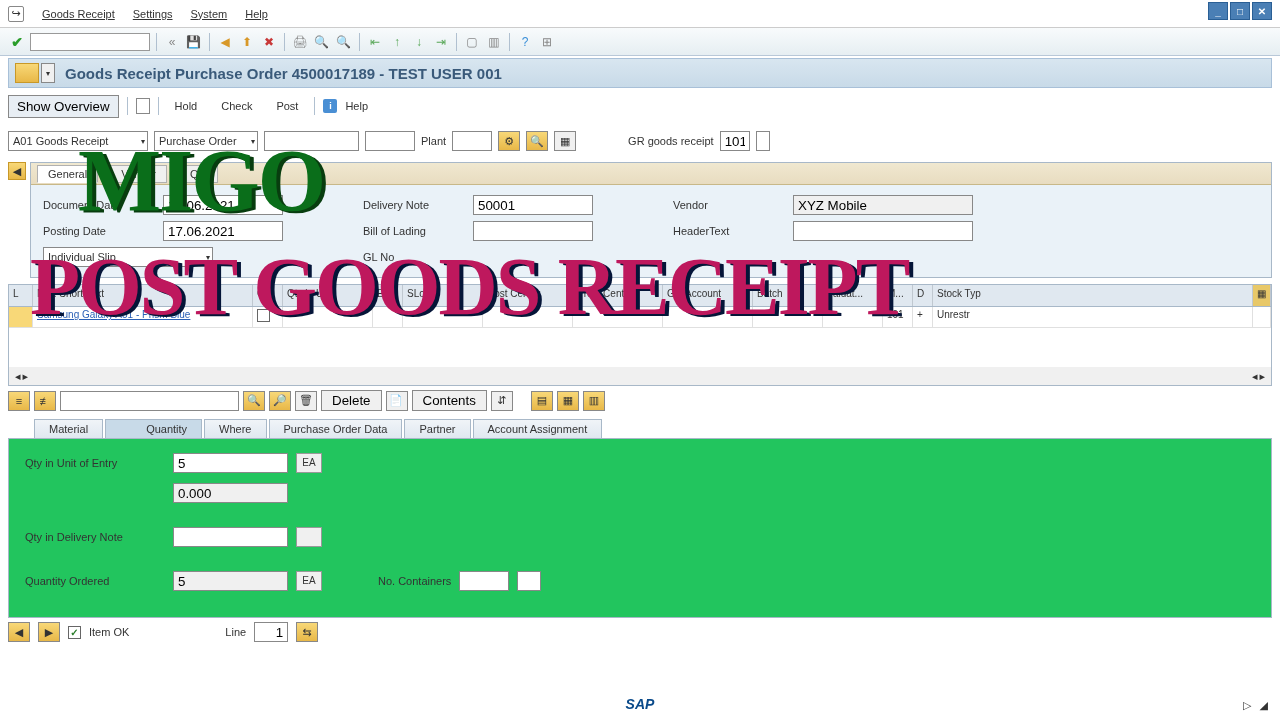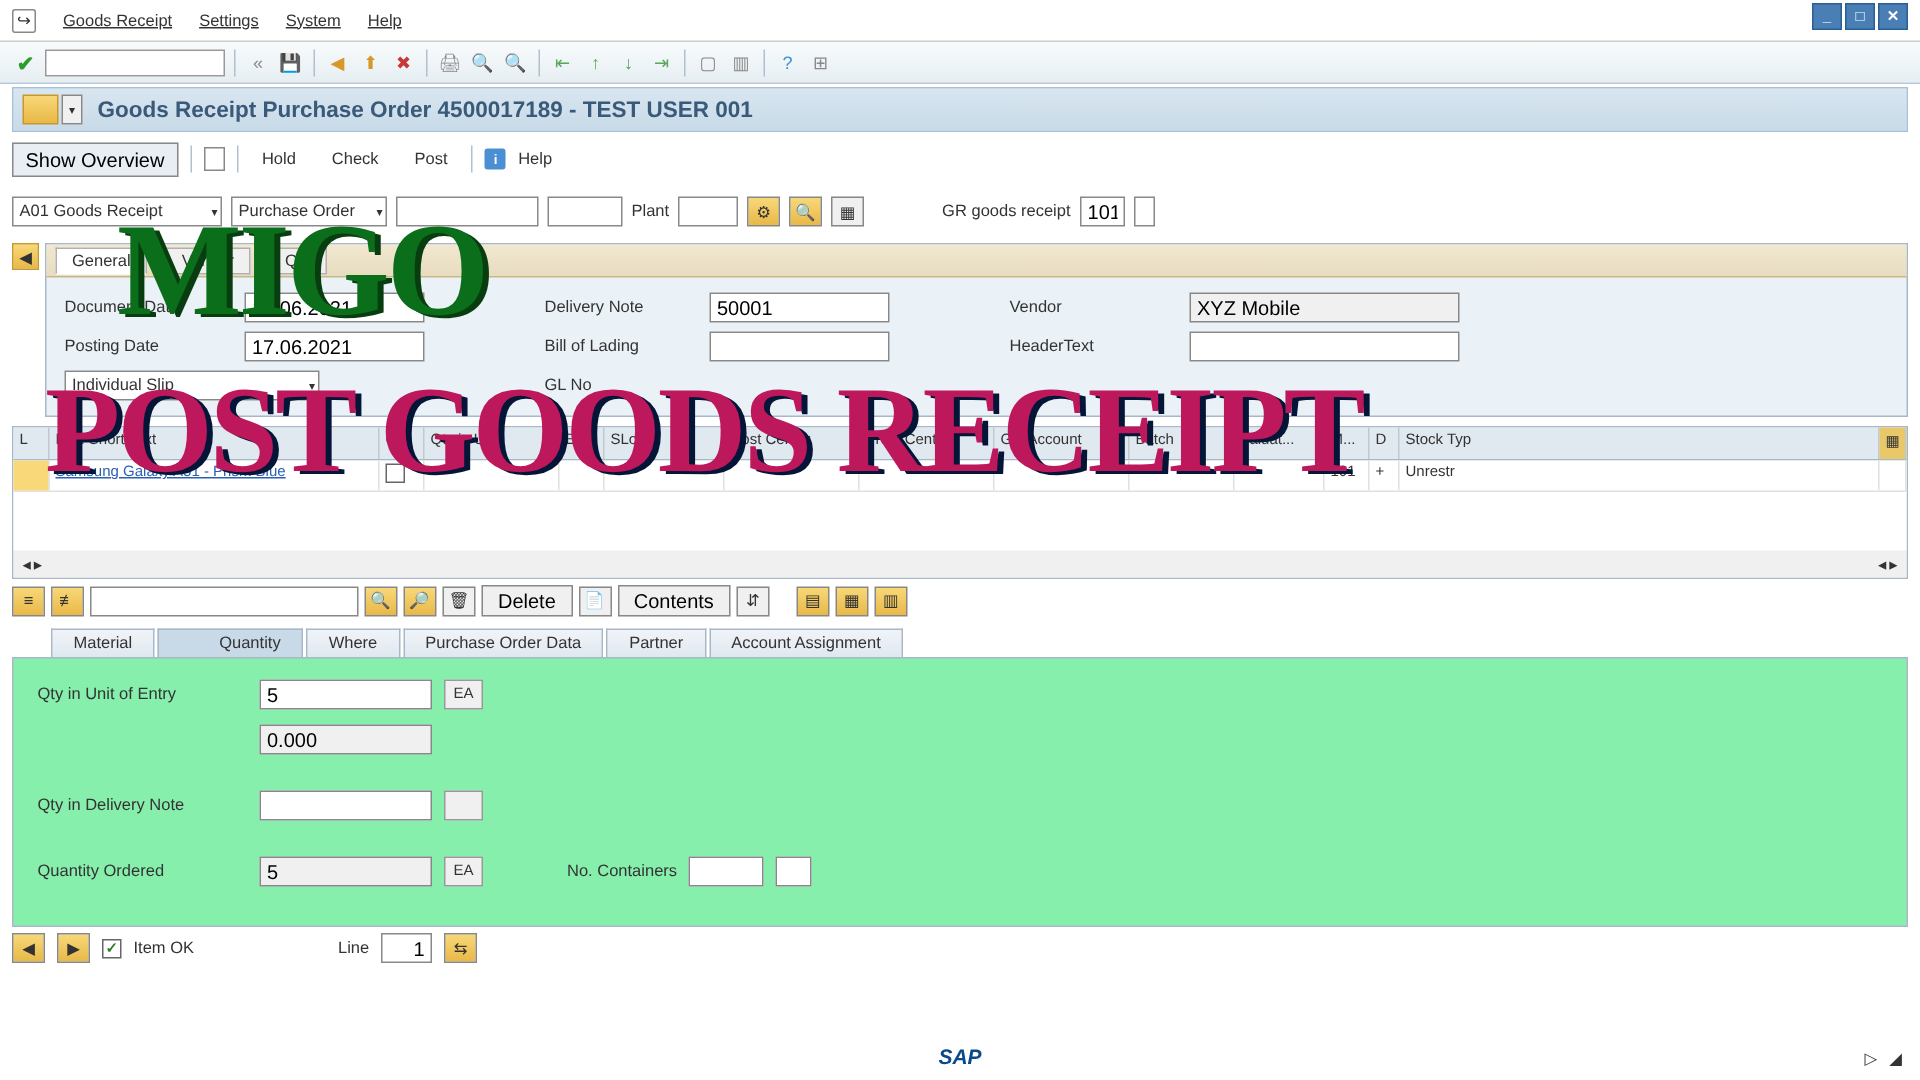--- a/index.html
+++ b/index.html
@@ -46,21 +46,21 @@
 .table-empty { height: 40px; background: #fff; border-top: 1px solid #e0e0e0; }
 .scroll-strip { height: 18px; background: #f0f0f0; display: flex; align-items: center; padding: 0 6px; justify-content: space-between; }
 .scroll-arrows { display: flex; gap: 2px; }
 .table-actions { margin: 4px 8px; display: flex; align-items: center; gap: 4px; }
 .table-actions .wide-input { flex: 0 0 140px; height: 20px; border: 1px solid #888; }
 .delete-btn, .contents-btn { padding: 2px 10px; border: 1px solid #888; background: #f0f0f0; cursor: pointer; }
 .detail-panel { margin: 8px 8px 0 8px; position: relative; }
 .detail-tabs { display: flex; gap: 2px; padding-left: 26px; }
 .detail-tab { padding: 3px 14px; background: linear-gradient(#f0f4f8,#e0e8f0); border: 1px solid #a8b8c8; border-bottom: none; cursor: pointer; font-size: 11px; }
 .detail-tab.active { background: #c8dae8; padding-left: 40px; }
-.detail-body { border: 1px solid #a8b8c8; background: #86efac; padding: 14px 16px; min-height: 180px; }
+.detail-body { border: 1px solid #a8b8c8; background: #22c55e; padding: 14px 16px; min-height: 180px; }
 .field-row { display: flex; align-items: center; gap: 8px; margin-bottom: 10px; }
 .field-row .fl { width: 140px; }
 .unit-box { width: 26px; height: 20px; border: 1px solid #999; background: #f0f0f0; text-align: center; line-height: 18px; font-size: 10px; }
 .bottom-row { margin: 4px 8px; display: flex; align-items: center; gap: 8px; }
 .checkbox { width: 13px; height: 13px; border: 1px solid #666; background: #fff; display: inline-flex; align-items: center; justify-content: center; font-size: 10px; }
 .checkbox.checked::after { content: '✓'; color: #2a7d2a; font-weight: bold; }
 .sap-logo { position: absolute; bottom: 8px; left: 50%; transform: translateX(-50%); color: #0a4a8a; font-weight: bold; font-style: italic; font-size: 14px; }
 .bottom-corner { position: absolute; bottom: 8px; right: 12px; display: flex; gap: 8px; align-items: center; }
 .overlay-text { position: absolute; left: 30px; font-weight: 900; font-family: Georgia, serif; pointer-events: none; white-space: nowrap; letter-spacing: -2px; }
 .overlay-line1 { top: 130px; font-size: 88px; color: #0a6e1a; text-shadow: 4px 2px 0 #083d0f; margin-left: 48px; }

